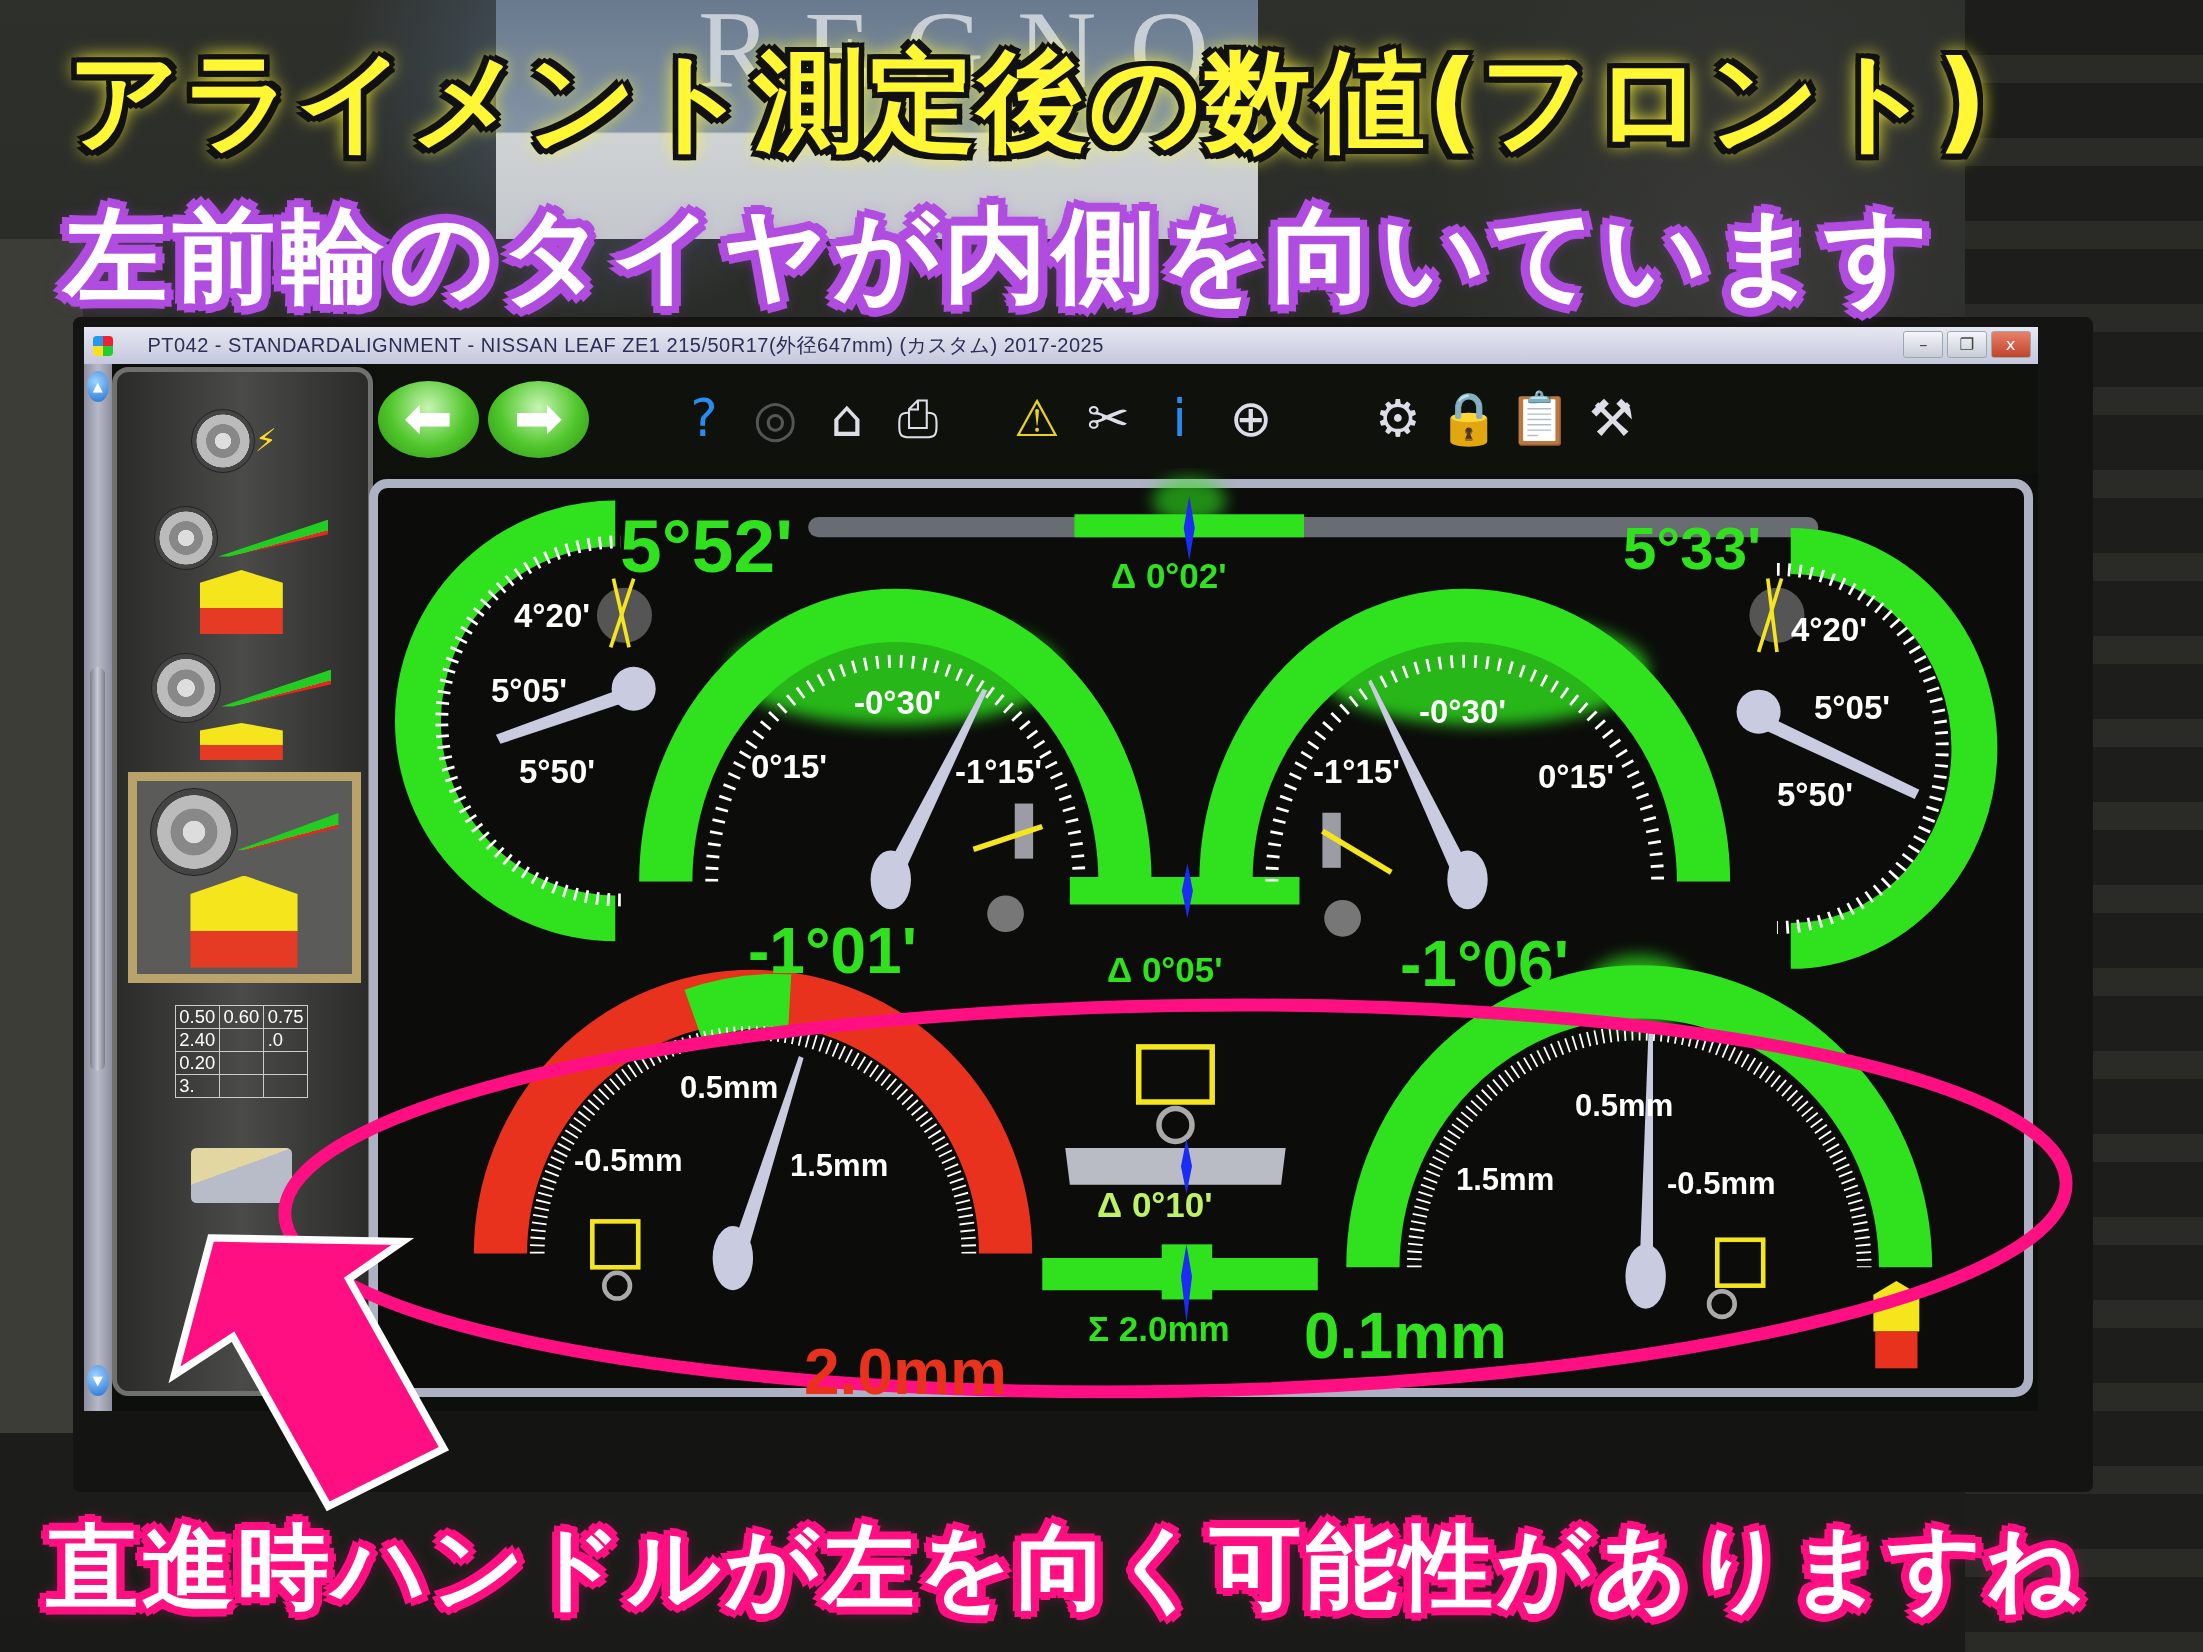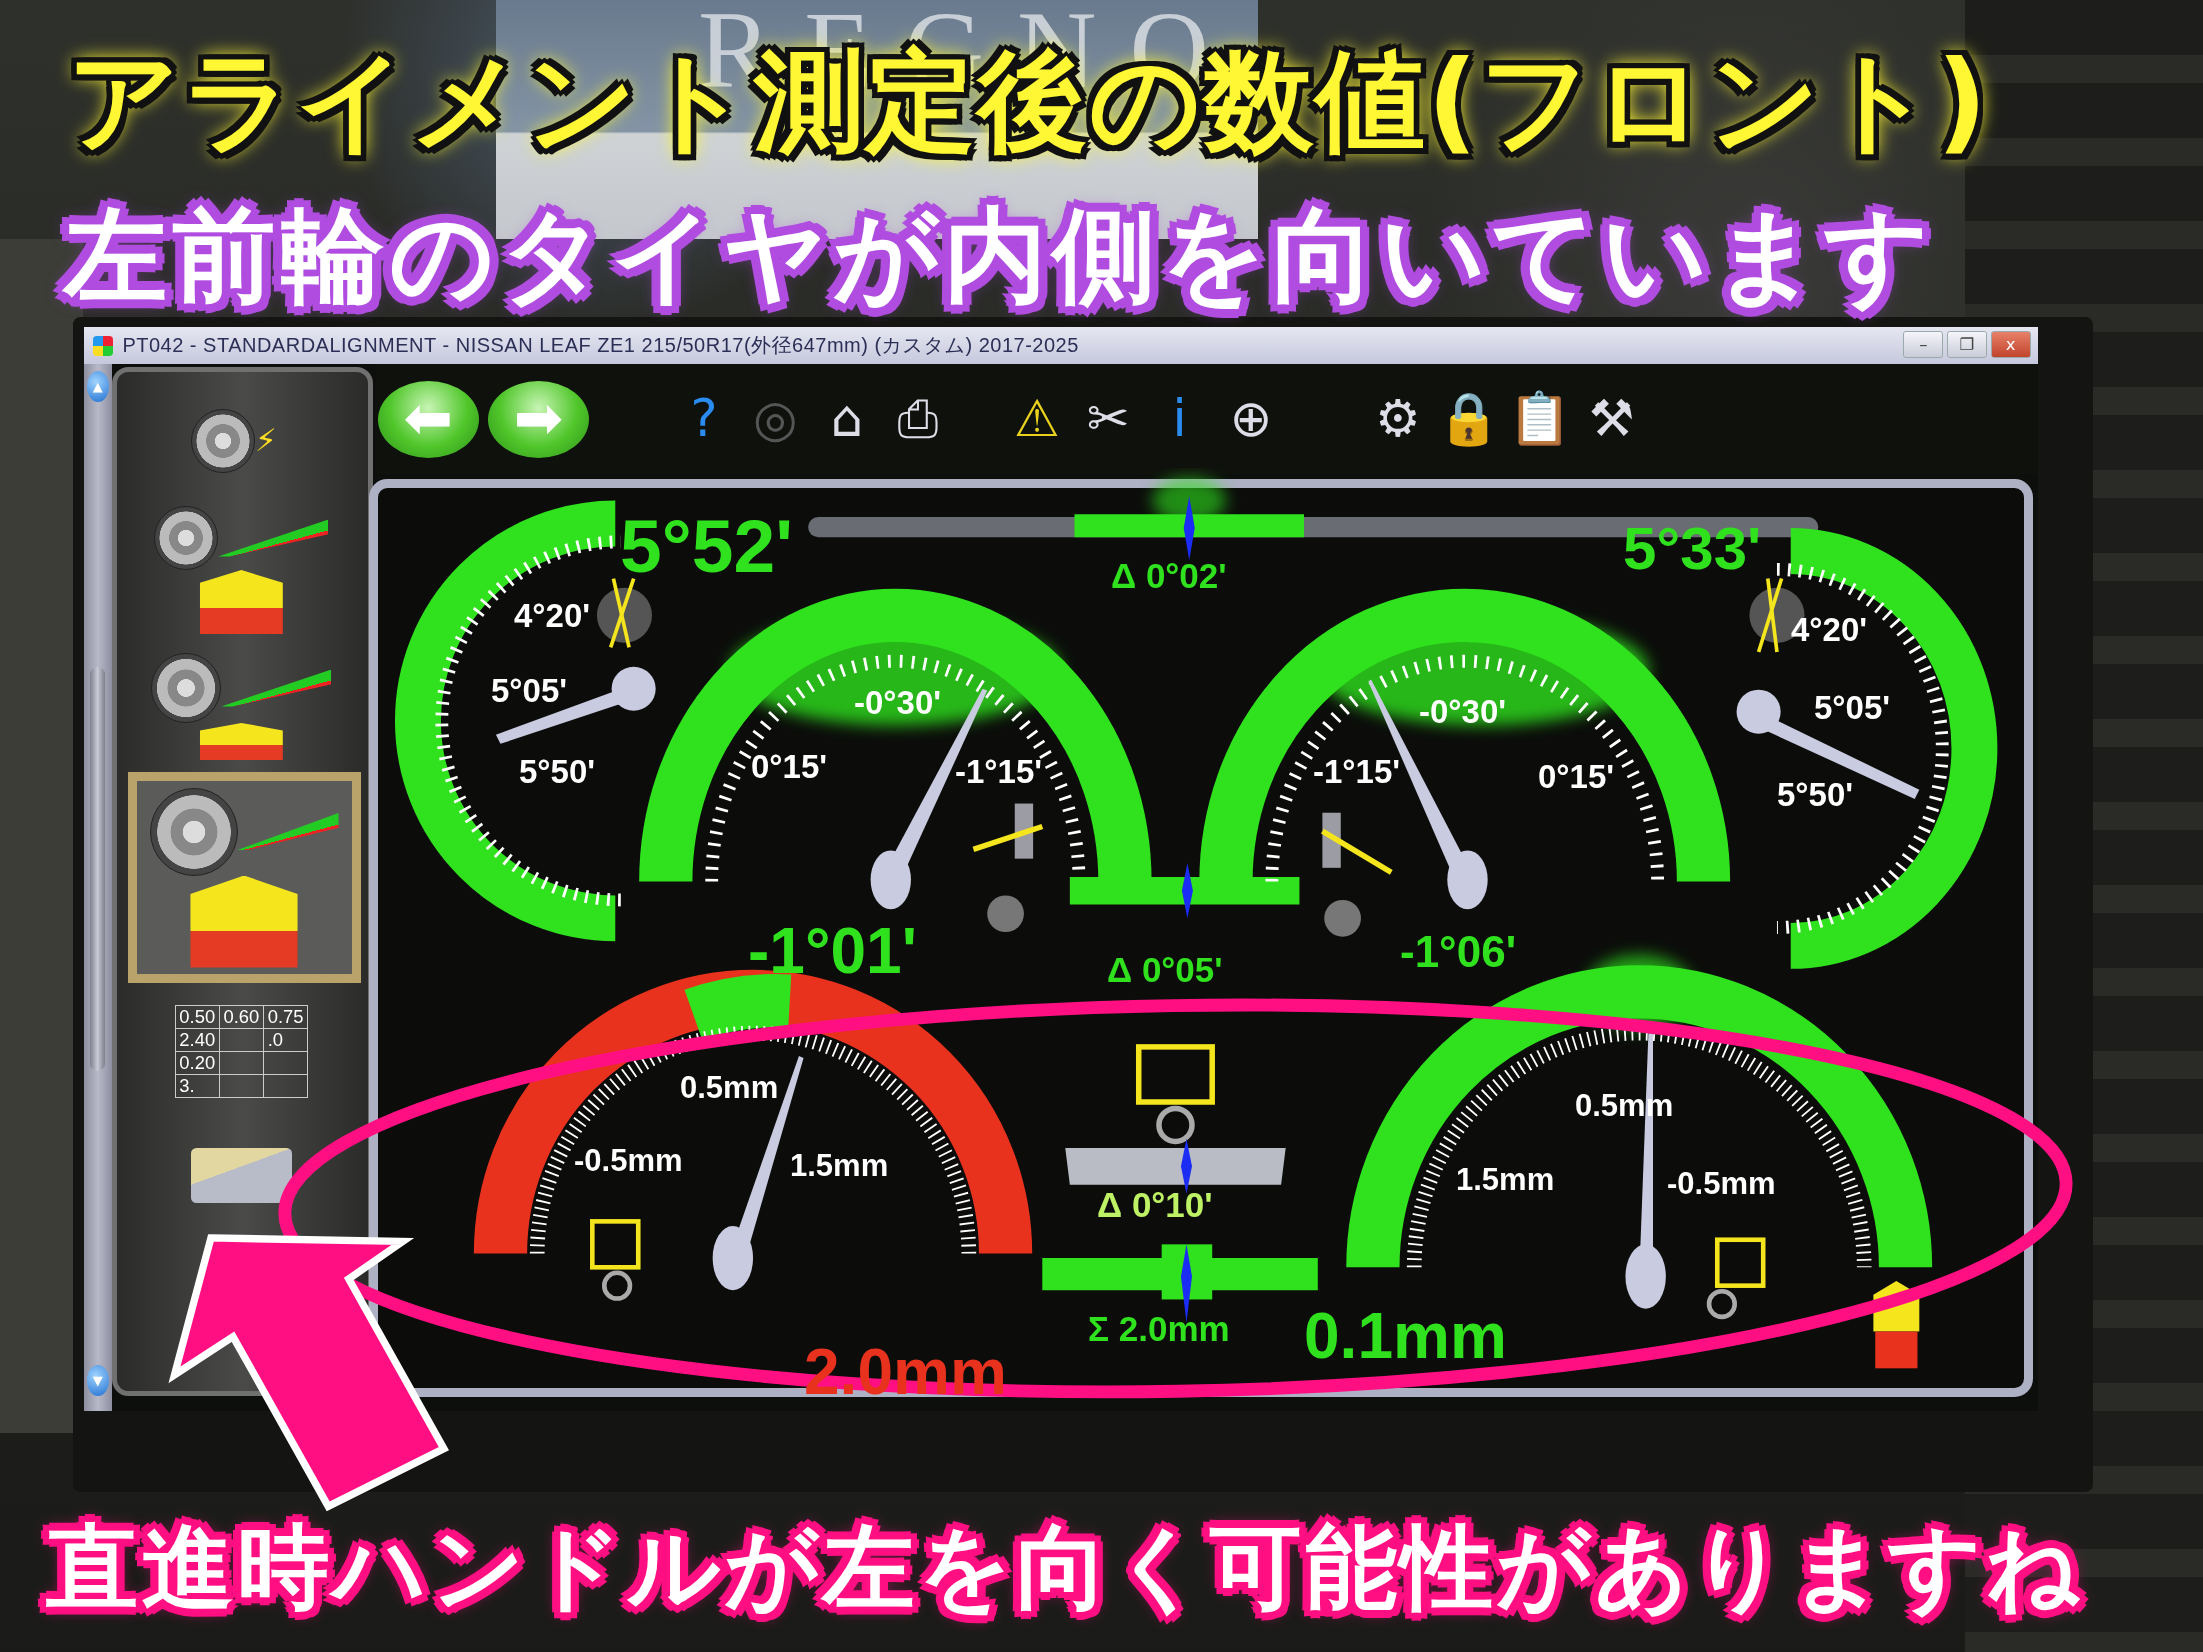--- a/index.html
+++ b/index.html
@@ -19,21 +19,21 @@
   .tire-stack { position: absolute; right: 0; top: 0; width: 239px; height: 1653px;
     background: repeating-linear-gradient(180deg, #1d1e1b 0 55px, #2a2b27 55px 83px); }
   .left-wall { position: absolute; left: 0; top: 239px; width: 83px; height: 1194px; background: #3b3d36; }
 
   
   .monitor { position: absolute; left: 73px; top: 317px; width: 2020px; height: 1175px;
     background: #141512; border-radius: 7.3px; }
   .screen { position: absolute; left: 84px; top: 327px; width: 1954px; height: 1084px; background: #0d0f0c; overflow: hidden; }
 
   .titlebar { position: absolute; left: 0; top: 0; width: 100%; height: 37px;
-    background: linear-gradient(180deg, #e6e7f2 0%, #c5c8dc 100%); display: flex; align-items: center; }
+    background: linear-gradient(180deg, #e6e7f2 0%, #c5c8dc 100%); display: flex; align-items: center; gap: 25px; }
   .app-icon { width: 20px; height: 20px; margin-left: 9.2px; margin-right: 9.2px;
     background: conic-gradient(#e23 0 25%, #2c3 0 50%, #fd2 0 75%, #29e 0); border-radius: 3.7px; }
   .title-text { font-family: "Liberation Sans", sans-serif; font-size: 20px; color: #2b2f55; letter-spacing: 0.5px; }
   .win-ctrls { position: absolute; right: 7.3px; top: 3.7px; display: flex; gap: 3.7px; }
   .win-btn { width: 40px; height: 27.5px; border: 0.9px solid #9aa; border-radius: 2.8px;
     background: linear-gradient(#f5f5fa, #c9ccd8); color: #444; font-size: 16.5px; text-align: center; line-height: 26px; }
   .win-btn.close { background: linear-gradient(#e8806a, #c1442b); color: #fff; }
 
   .scrollbar { position: absolute; left: 0; top: 37px; width: 27.5px; height: 1047px; background: linear-gradient(90deg,#8d8fa0,#b7b9c8,#8d8fa0); }
   .scroll-arrow { position: absolute; left: 2.8px; width: 22px; height: 31px; border-radius: 50%;
@@ -329,21 +329,21 @@
 
 <div class="tick-lbl" style="left:751px;top:748px">0°15'</div>
 <div class="tick-lbl" style="left:854px;top:684px">-0°30'</div>
 <div class="tick-lbl" style="left:955px;top:753px">-1°15'</div>
 
 <div class="tick-lbl" style="left:1313px;top:753px">-1°15'</div>
 <div class="tick-lbl" style="left:1419px;top:693px">-0°30'</div>
 <div class="tick-lbl" style="left:1538px;top:758px">0°15'</div>
 
 <div class="val" style="left:748px;top:914px;font-size:64px">-1°01'</div>
-<div class="val" style="left:1400px;top:927px;font-size:44px">-1°06'</div>
+<div class="val" style="left:1400px;top:927px;font-size:64px">-1°06'</div>
 <div class="delta-lbl" style="left:1107px;top:950px">Δ 0°05'</div>
 
 <div class="tick-lbl" style="left:574px;top:1143px;font-size:31px">-0.5mm</div>
 <div class="tick-lbl" style="left:680px;top:1070px;font-size:31px">0.5mm</div>
 <div class="tick-lbl" style="left:790px;top:1148px;font-size:31px">1.5mm</div>
 
 <div class="tick-lbl" style="left:1456px;top:1162px;font-size:31px">1.5mm</div>
 <div class="tick-lbl" style="left:1575px;top:1088px;font-size:31px">0.5mm</div>
 <div class="tick-lbl" style="left:1667px;top:1166px;font-size:31px">-0.5mm</div>
 

